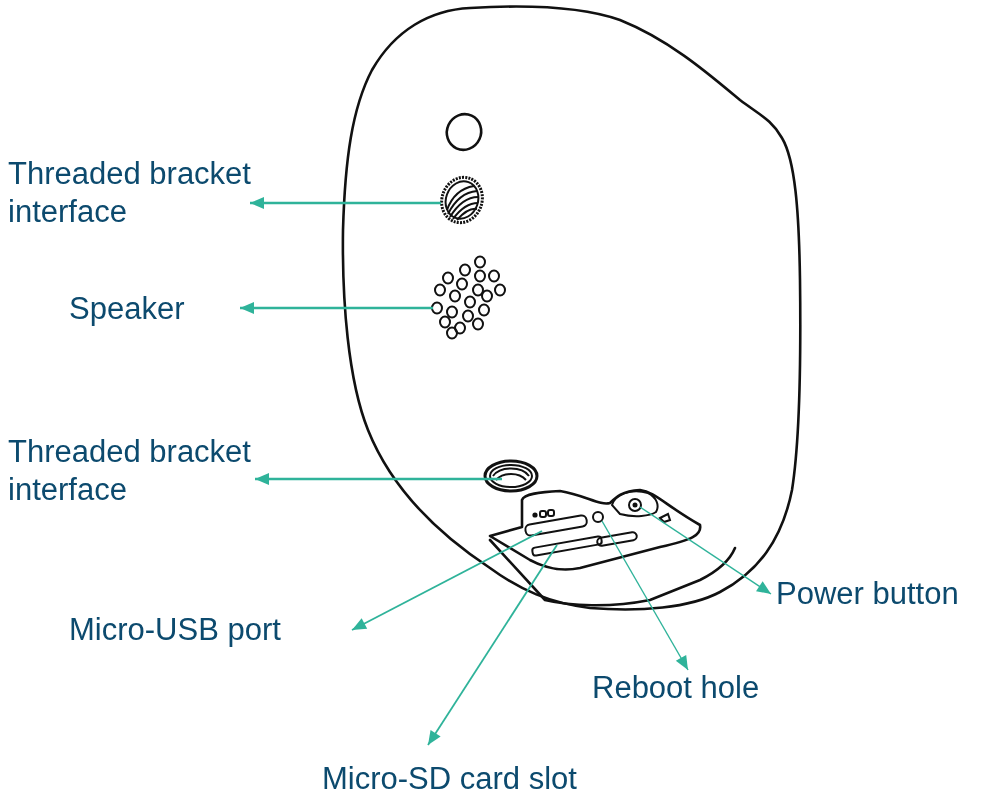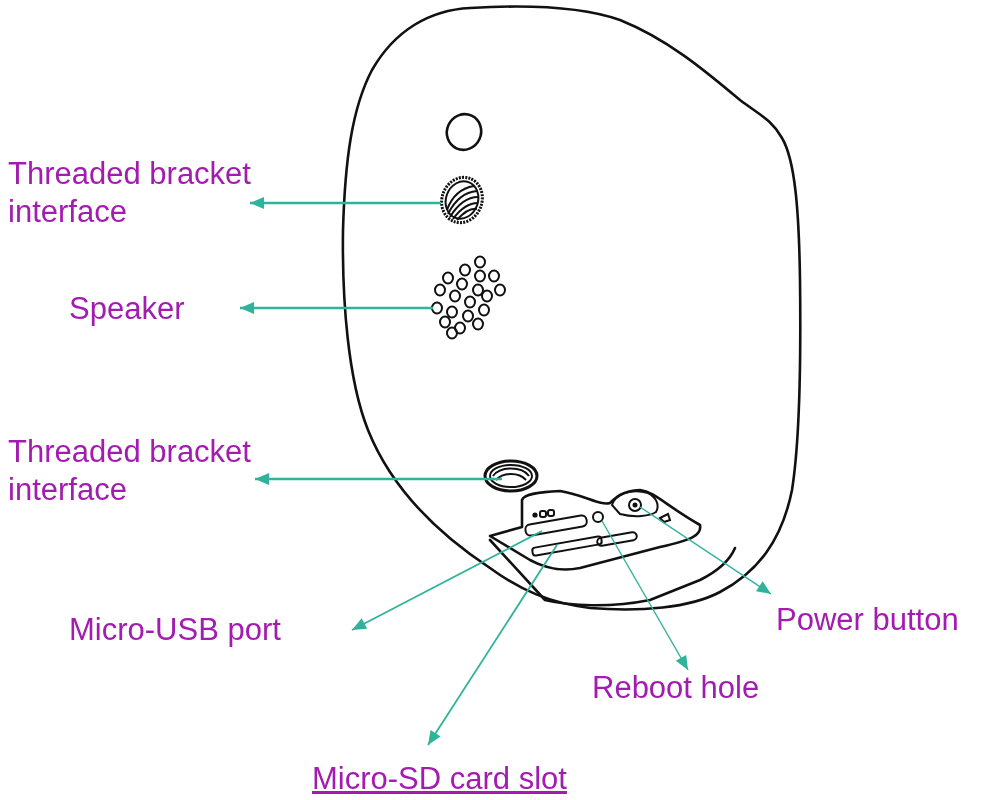--- a/index.html
+++ b/index.html
@@ -16,21 +16,21 @@
     }
     #diagram {
       position: absolute;
       left: 0;
       top: 0;
       width: 989px;
       height: 800px;
     }
     .label {
       position: absolute;
-      color: #a21caf;
+      color: #0c4a6e;
       font-size: 31px;
       line-height: 38px;
       white-space: nowrap;
       font-family: "Liberation Sans", sans-serif;
     }
     .outline {
       fill: none;
       stroke: #111111;
       stroke-width: 2.6;
       stroke-linejoin: round;
@@ -164,17 +164,17 @@
 
 <div class="label" style="left:69px; top:290px;">Speaker</div>
 
 <div class="label" style="left:8px; top:433px;">
   <div>Threaded bracket</div>
   <div>interface</div>
 </div>
 
 <div class="label" style="left:69px; top:611px;text-align:right;">Micro-USB port</div>
 
-<div class="label" style="left:312px; top:760px;text-decoration:underline;">Micro-SD card slot</div>
+<div class="label" style="left:322px; top:760px;">Micro-SD card slot</div>
 
 <div class="label" style="left:592px; top:669px;text-align:right;">Reboot hole</div>
 
-<div class="label" style="left:776px; top:601px;">Power button</div>
+<div class="label" style="left:776px; top:575px;">Power button</div>
 
 </body></html>

